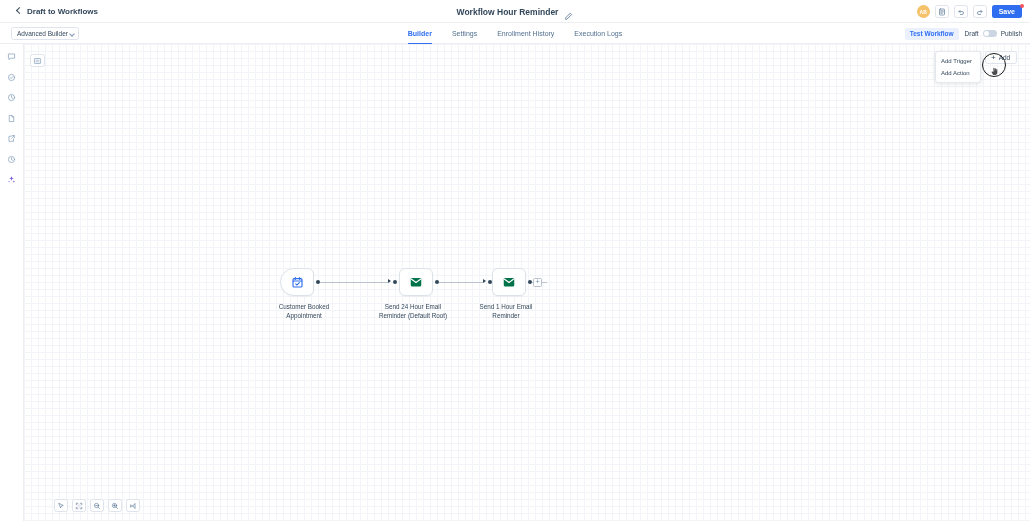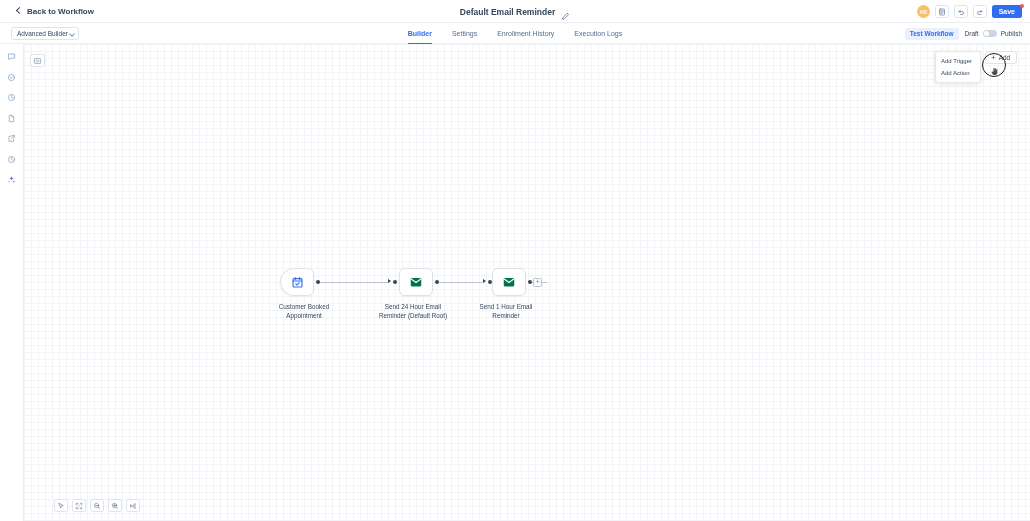--- a/index.html
+++ b/index.html
@@ -213,25 +213,25 @@
   }
 </style>
 </head>
 <body>
 
 <div id="app">
 
   <div class="topbar">
     <div class="back-link">
       <span class="chev-left"></span>
-      <span>Back to Workflow</span>
+      <span>Draft to Workflows</span>
     </div>
 
     <div class="wf-title-wrap">
-      <span class="wf-title">Default Email Reminder</span>
+      <span class="wf-title">Workflow Hour Reminder</span>
       <span class="pencil-icon">
         <svg width="9" height="9" viewBox="0 0 16 16" fill="none" stroke="#516f90" stroke-width="1.4" stroke-linecap="round" stroke-linejoin="round">
           <path d="M11.5 2.5l2 2L5 13H3v-2z"></path>
         </svg>
       </span>
     </div>
 
     <div class="topbar-right">
       <div class="avatar">AB</div>
 

